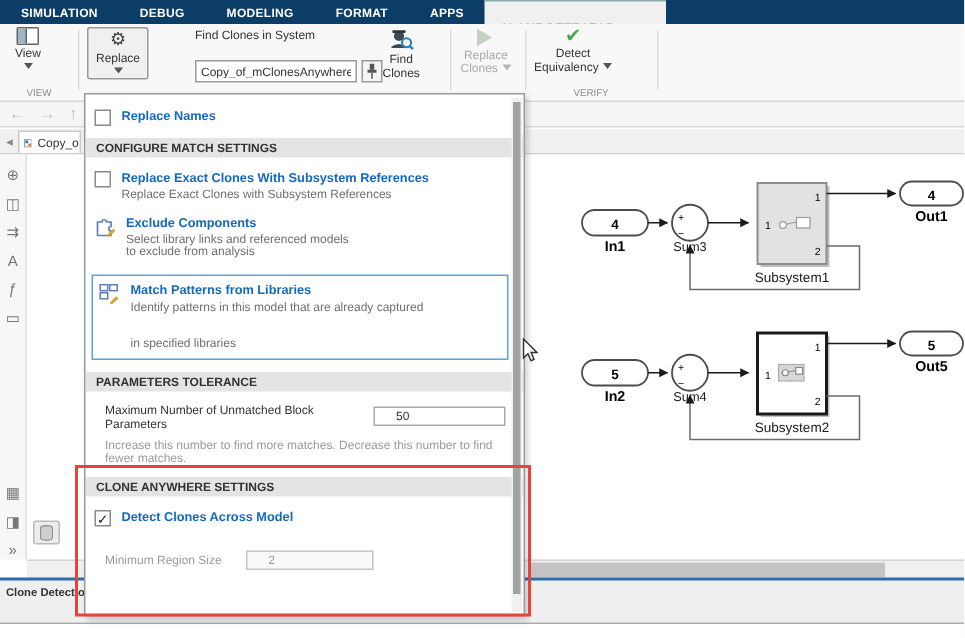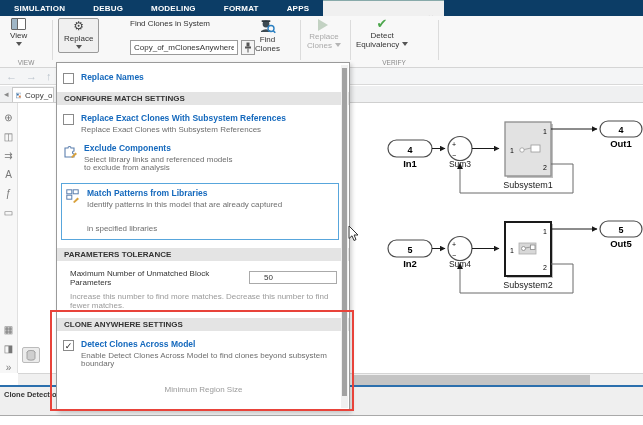--- a/index.html
+++ b/index.html
@@ -363,25 +363,24 @@
       <input style="width: 88px;" value="50">
     </div>
     <div class="dd-hint">Increase this number to find more matches.  Decrease this number to find fewer matches.</div>
 
     <div class="dd-header">CLONE ANYWHERE SETTINGS</div>
 
     <div class="dd-item">
       <span class="cbx">✓</span>
       <div>
         <div class="dd-title">Detect Clones Across Model</div>
-        <div class="dd-desc">Enable Detect Clones Across Model to find clones beyond subsystem boundary</div>
-      </div>
-    </div>
-
-    <div class="dd-row disabled" style="margin-top:16px;flex-direction:column;">
+      </div>
+    </div>
+
+    <div class="dd-row disabled" style="margin-top:16px;">
       <span>Minimum Region Size</span>
       <input style="width: 85px;" disabled="" value="2">
     </div>
 
     <div class="dd-scroll">
       <div class="vthumb"></div>
     </div>
   </div>
 
   <div class="redbox"></div>

